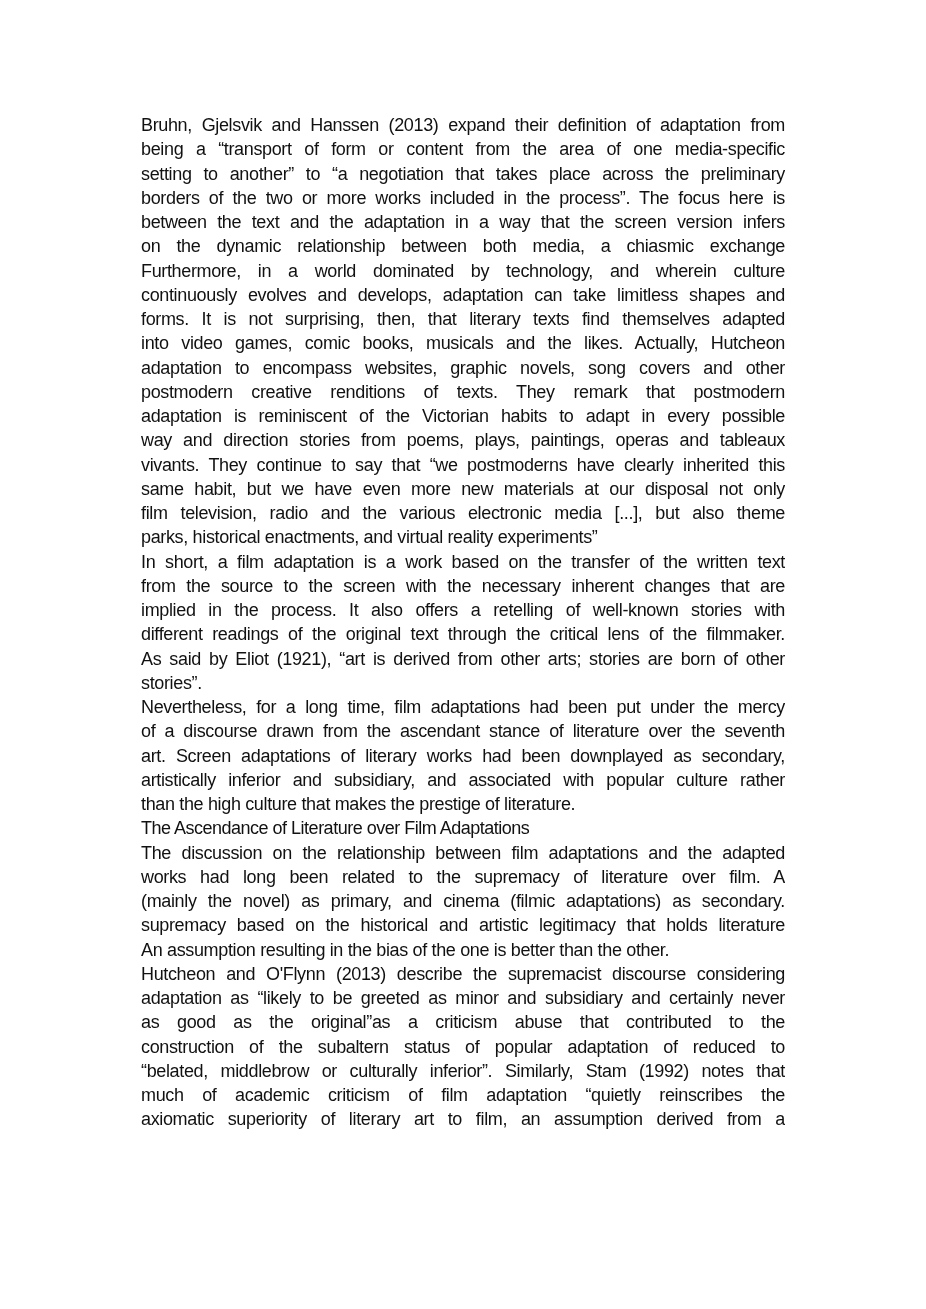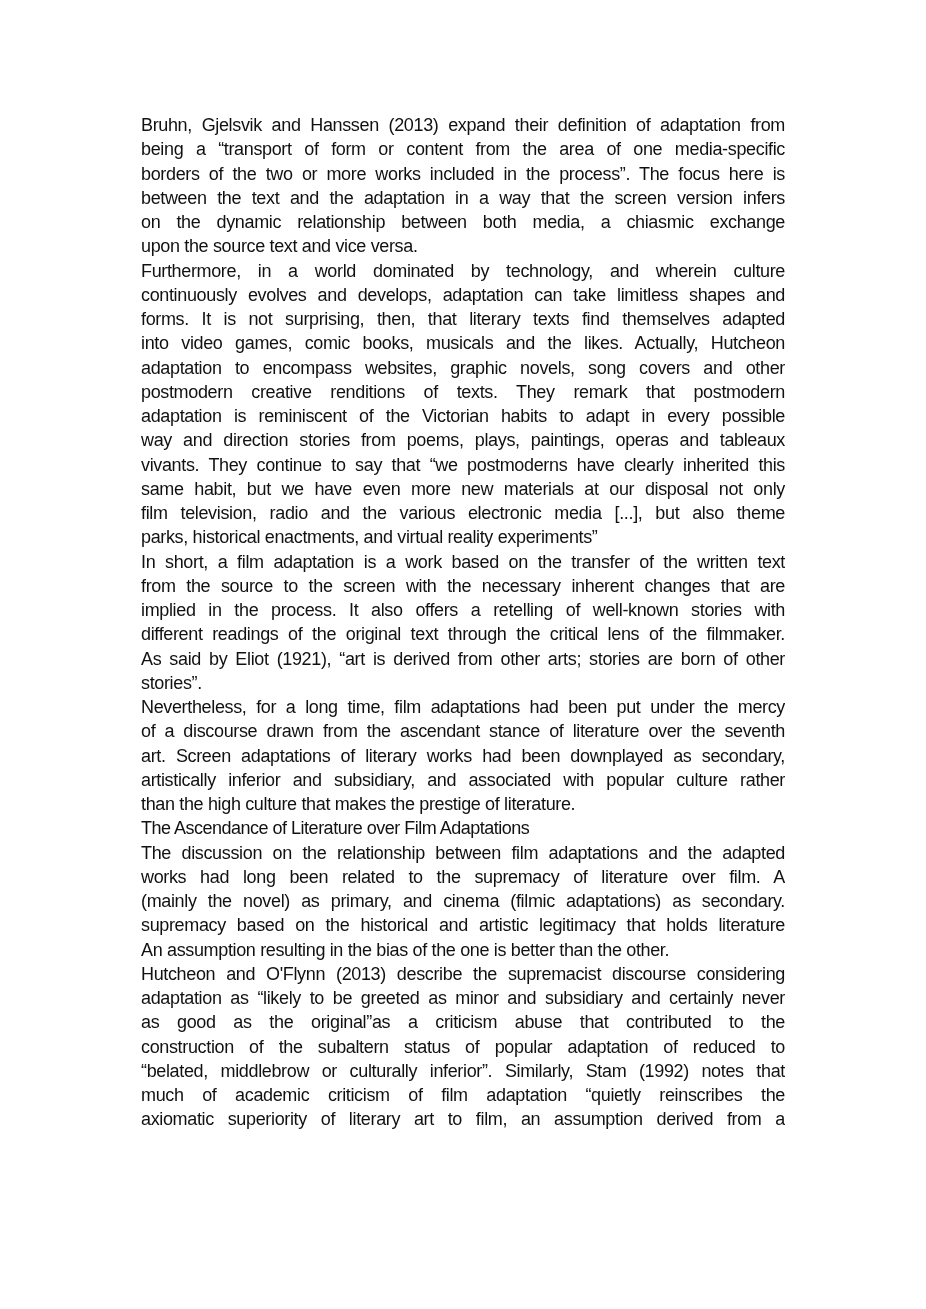--- a/index.html
+++ b/index.html
@@ -43,24 +43,24 @@
     .para { display: block; }
   </style>
 </head>
 <body>
 
 <div class="page">
 
   <div class="para">
     <span class="line">Bruhn, Gjelsvik and Hanssen (2013) expand their definition of adaptation from</span>
     <span class="line">being a “transport of form or content from the area of one media-specific</span>
+    <span class="line">setting to another” to “a negotiation that takes place across the preliminary</span>
     <span class="line">borders of the two or more works included in the process”. The focus here is</span>
     <span class="line">between the text and the adaptation in a way that the screen version infers</span>
     <span class="line">on the dynamic relationship between both media, a chiasmic exchange</span>
-    <span class="line last">upon the source text and vice versa.</span>
   </div>
 
   <div class="para">
     <span class="line">Furthermore, in a world dominated by technology, and wherein culture</span>
     <span class="line">continuously evolves and develops, adaptation can take limitless shapes and</span>
     <span class="line">forms. It is not surprising, then, that literary texts find themselves adapted</span>
     <span class="line">into video games, comic books, musicals and the likes. Actually, Hutcheon</span>
     <span class="line">adaptation to encompass websites, graphic novels, song covers and other</span>
     <span class="line">postmodern creative renditions of texts. They remark that postmodern</span>
     <span class="line">adaptation is reminiscent of the Victorian habits to adapt in every possible</span>

